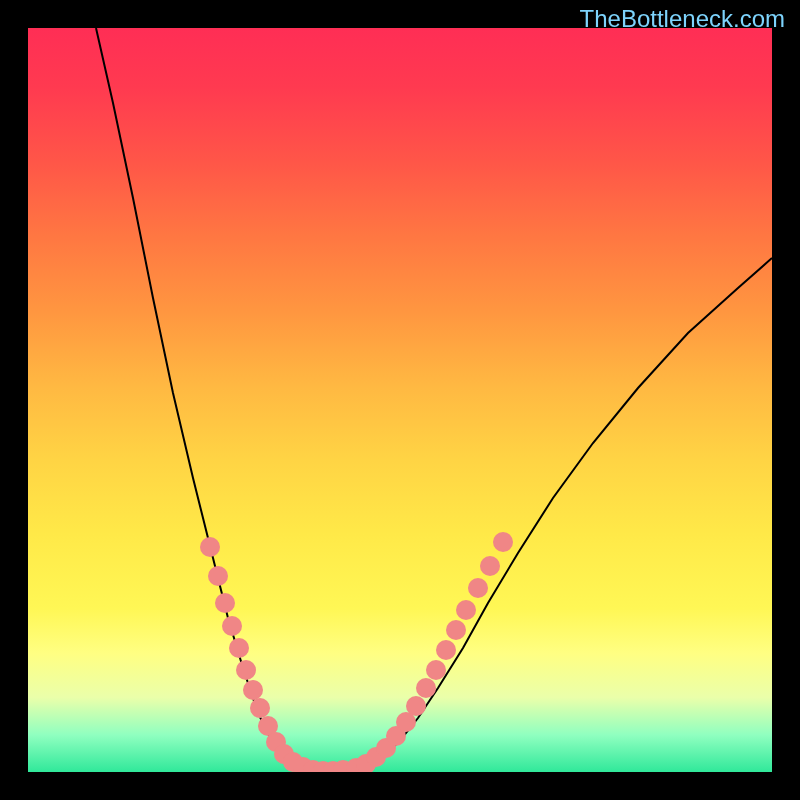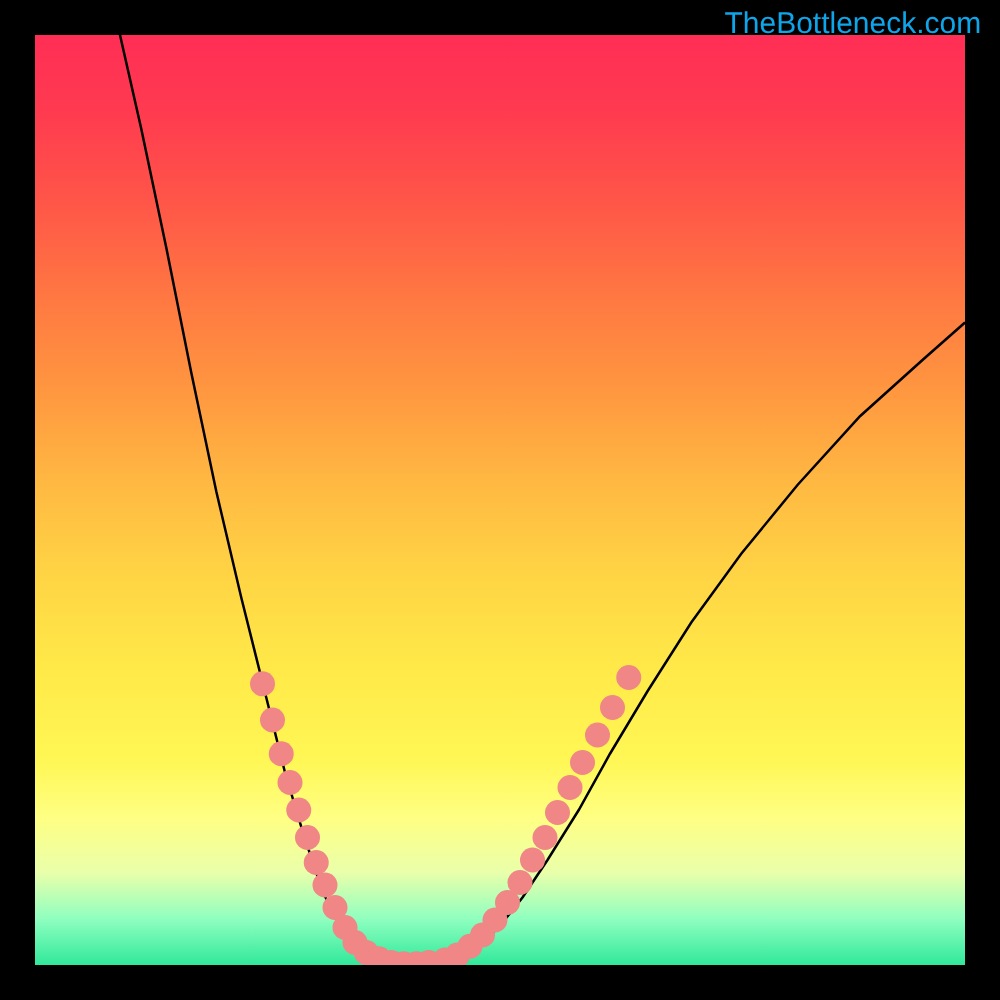--- a/index.html
+++ b/index.html
@@ -11,21 +11,21 @@
       width: 800px;
       height: 800px;
       background: #000000;
       position: relative;
       font-family: Arial, sans-serif;
     }
     .watermark {
       position: absolute;
       top: 5px;
       right: 15px;
-      color: #0ea5e9;
+      color: #7dd3fc;
       font-size: 24px;
       font-weight: normal;
       z-index: 10;
     }
     .chart-container {
       position: absolute;
       top: 28px;
       left: 28px;
       width: 744px;
       height: 744px;

